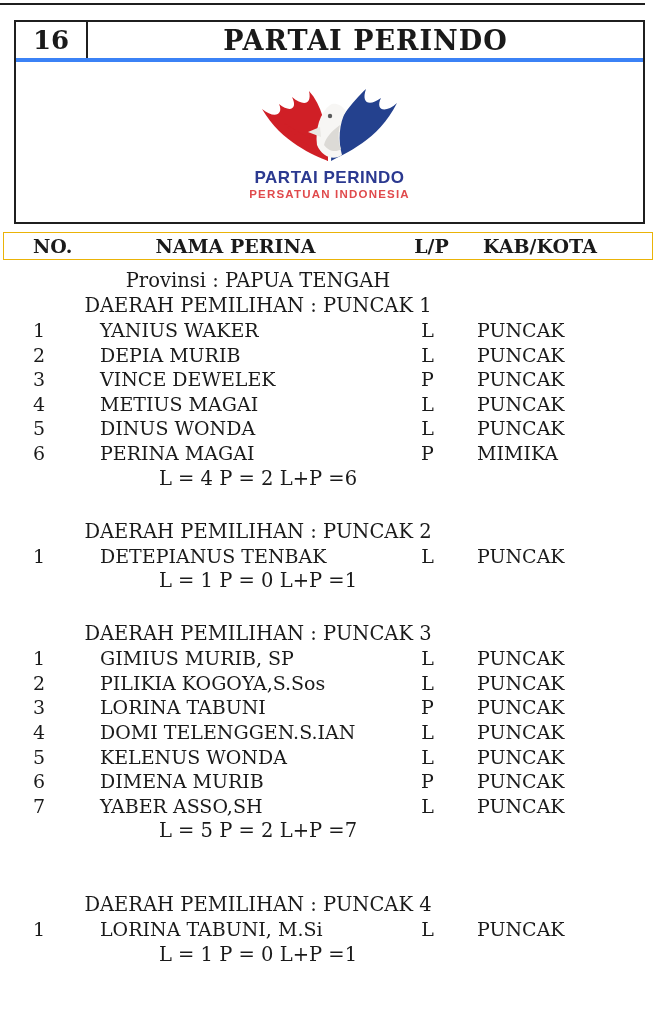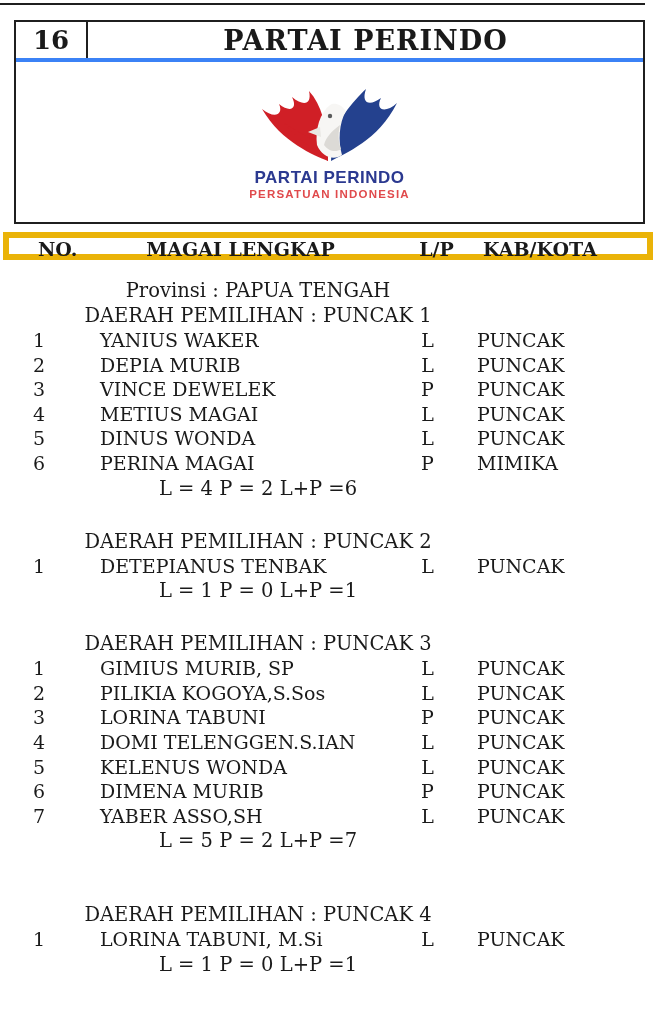--- a/index.html
+++ b/index.html
@@ -35,34 +35,34 @@
   }
   .logo-text2 {
     font-family:"Liberation Sans","DejaVu Sans",sans-serif;
     font-weight:bold; font-size:11.5px; color:#e04a4c; letter-spacing:1.2px;
     line-height:14px;
   }
 
   
   .col-header {
     margin:8px 0 0 3px; width:650px; height:28px;
-    border:6px solid #eab308;
+    border:1px solid #eab308;
     display:grid; grid-template-columns:68px 327px 65px auto;
     align-items:center; font-weight:bold; font-size:19px;
   }
   .col-header .c-no   { padding-left:29px; }
   .col-header .c-name { text-align:center; }
   .col-header .c-lp   { text-align:center; }
   .col-header .c-kab  { text-align:center; padding-right:36px; }
 
   
   .center-line {
     width:516px; text-align:center; font-size:19.5px; line-height:25px;
   }
-  .province { margin-top:18px; }
+  .province { margin-top:8px; }
   .section-title { }
   .summary { }
 
   
   .rows { }
   .row {
     display:grid; grid-template-columns:68px 327px 65px auto;
     font-size:19px; line-height:24.6px; height:24.6px;
   }
   .row .r-no   { padding-left:33px; }
@@ -107,21 +107,21 @@
         <path d="M70 62 C74 68 82 70 87 66 C84 58 84 50 86 42 C78 48 72 54 70 62 Z" fill="#dcdad6"></path>
       </svg>
       <div class="logo-text1">PARTAI PERINDO</div>
       <div class="logo-text2">PERSATUAN INDONESIA</div>
     </div>
   </div>
 </div>
 
 <div class="col-header">
   <div class="c-no">NO.</div>
-  <div class="c-name">MAGAI LENGKAP</div>
+  <div class="c-name">NAMA PERINA</div>
   <div class="c-lp">L/P</div>
   <div class="c-kab">KAB/KOTA</div>
 </div>
 
 <div class="center-line province">Provinsi : PAPUA TENGAH</div>
 
 <div id="sections">
   <div class="section">
     <div class="center-line section-title">DAERAH PEMILIHAN : PUNCAK 1</div>
     <div class="rows">

